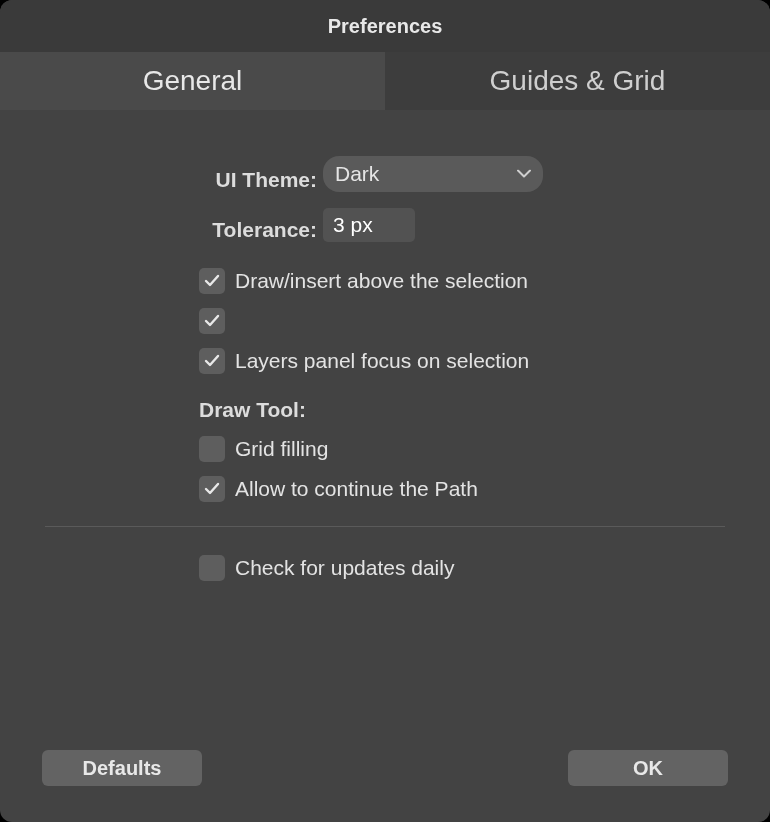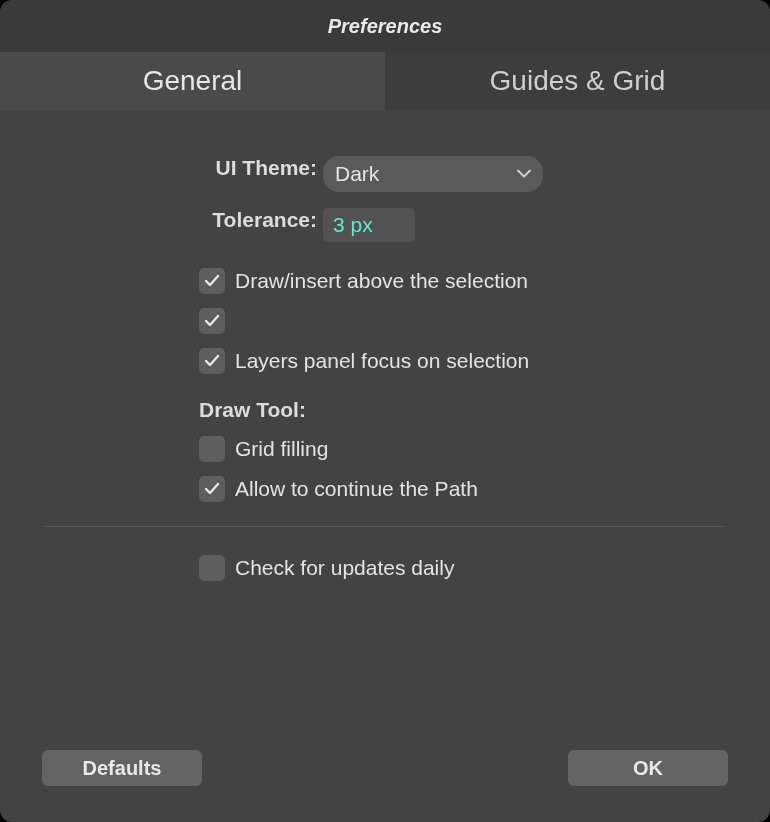--- a/index.html
+++ b/index.html
@@ -19,21 +19,20 @@
     flex-direction: column;
   }
   .titlebar {
     height: 52px;
     background: #3a3a3a;
     display: flex;
     align-items: center;
     justify-content: center;
     border-top-left-radius: 12px;
     border-top-right-radius: 12px;
-    font-style: italic;
   }
   .titlebar-title {
     color: #e8e8e8;
     font-size: 20px;
     font-weight: 700;
   }
   .tabs {
     display: flex;
     height: 58px;
     background: #3d3d3d;
@@ -53,21 +52,21 @@
     color: #e8e8e8;
   }
   .content {
     flex: 1;
     padding: 46px 45px 0 45px;
     color: #dcdcdc;
     font-size: 21px;
   }
   .form-row {
     display: flex;
-    align-items: flex-start;
+    align-items: flex-end;
     margin-bottom: 16px;
   }
   .label-col {
     width: 118px;
     text-align: right;
     margin-left: 154px;
     margin-right: 6px;
     color: #dcdcdc;
     font-weight: 600;
   }
@@ -84,21 +83,21 @@
     font-size: 21px;
   }
   .select .chevron {
     position: absolute;
     right: 12px;
     top: 50%;
     transform: translateY(-50%);
   }
   .text-input {
     background: #525252;
-    color: #5eead4;
+    color: #ffffff;
     height: 34px;
     width: 92px;
     border-radius: 5px;
     display: flex;
     align-items: center;
     padding: 0 10px;
     font-size: 21px;
   }
   .check-row {
     display: flex;

